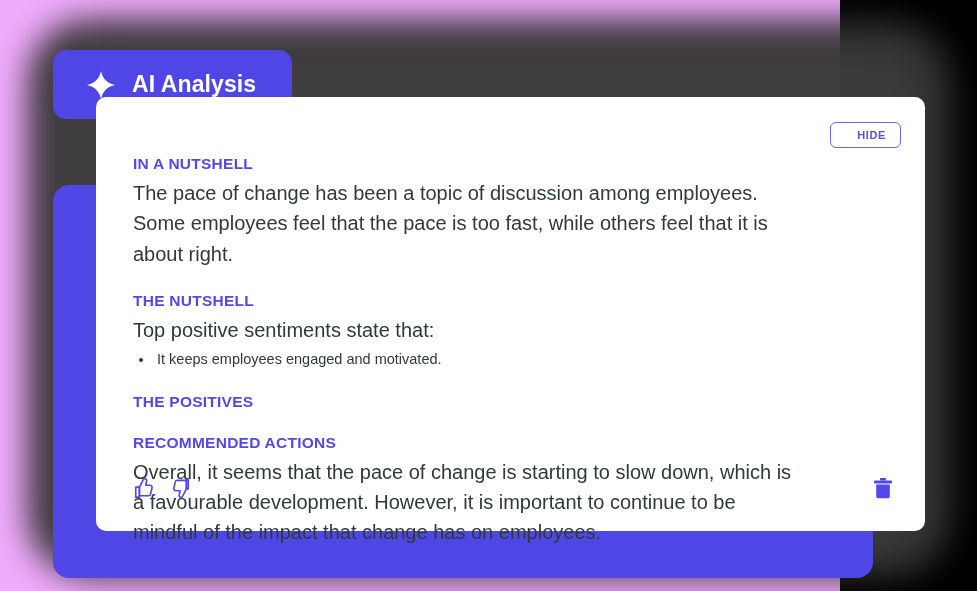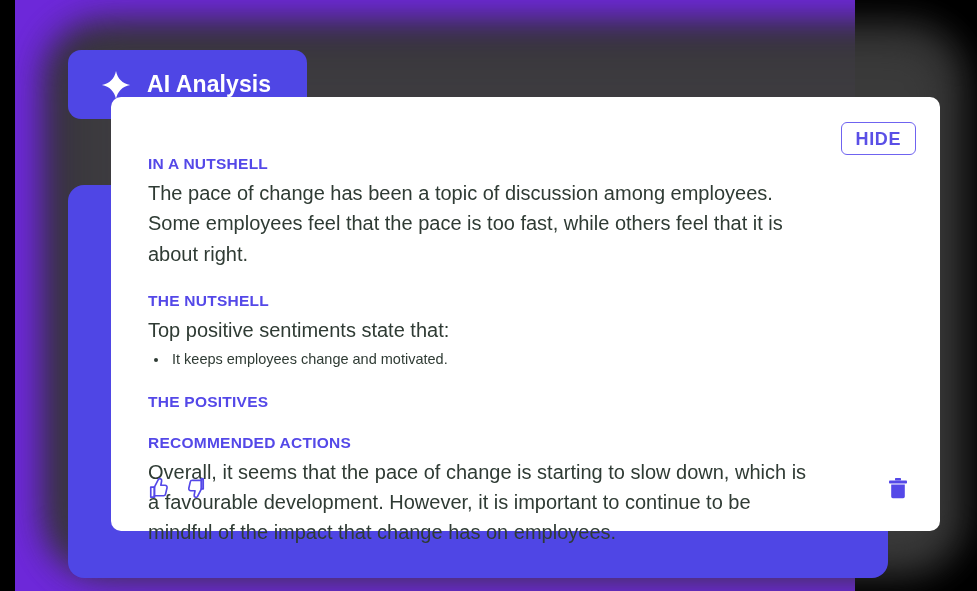--- a/index.html
+++ b/index.html
@@ -9,22 +9,21 @@
     height: 591px;
     background: #000000;
     overflow: hidden;
     font-family: "Liberation Sans", sans-serif;
   }
 
   #stage {
     position: relative;
     width: 840px;
     height: 591px;
-    background: #6d28d9;
-    margin-left: 15px;
+    background: #f0abfc;
   }
 
   
   .halo {
     position: absolute;
     left: 30px;
     top: 22px;
     width: 920px;
     height: 552px;
     border-radius: 58px;
@@ -92,26 +91,26 @@
     font-weight: bold;
     letter-spacing: 0.1px;
     white-space: nowrap;
   }
 
   
   .hide-btn {
     position: absolute;
     right: 24px;
     top: 25px;
-    padding: 7px 14px 6px 14px;
+    padding: 7px 14px 6px 26px;
     border: 1px solid #6f63f0;
     border-radius: 6px;
     background: #ffffff;
     color: #5a4fe6;
-    font-size: 18px;
+    font-size: 11px;
     font-weight: bold;
     letter-spacing: 0.6px;
     line-height: 1;
     cursor: pointer;
   }
 
   
   .card-body {
     position: absolute;
     left: 37px;
@@ -206,21 +205,21 @@
 
       <div>
         <div class="sec-head">IN A NUTSHELL</div>
         <div class="sec-text">The pace of change has been a topic of discussion among employees. Some employees feel that the pace is too fast, while others feel that it is about right.</div>
       </div>
 
       <div>
         <div class="sec-head gap">THE NUTSHELL</div>
         <div class="sec-text">Top positive sentiments state that:</div>
         <ul class="bullets">
-          <li>It keeps employees change and motivated.</li>
+          <li>It keeps employees engaged and motivated.</li>
         </ul>
       </div>
 
       <div>
         <div class="sec-head gap">THE POSITIVES</div>
       </div>
 
       <div>
         <div class="sec-head gap">RECOMMENDED ACTIONS</div>
         <div class="sec-text">Overall, it seems that the pace of change is starting to slow down, which is a favourable development. However, it is important to continue to be mindful of the impact that change has on employees.</div>

